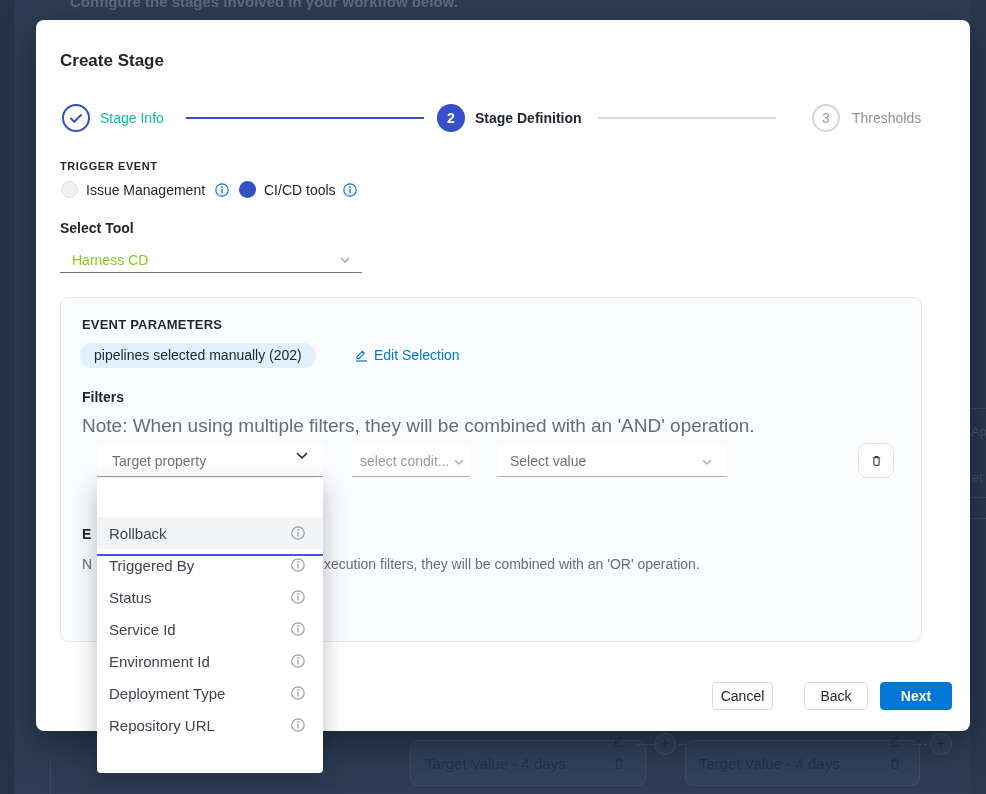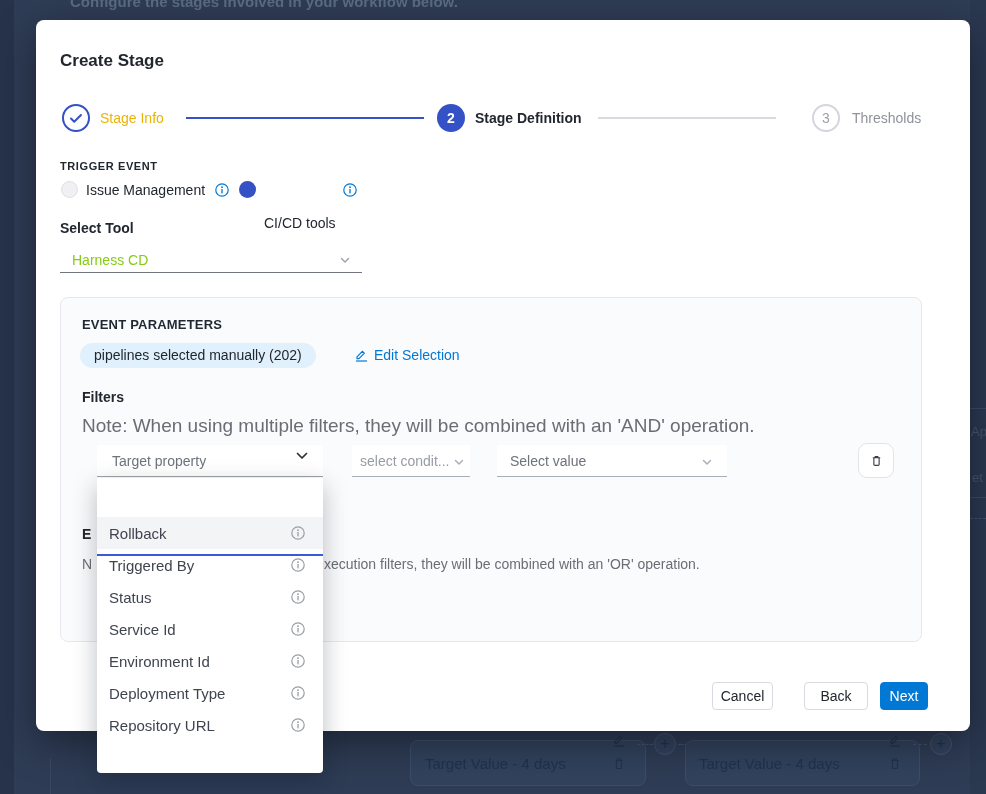--- a/index.html
+++ b/index.html
@@ -29,21 +29,21 @@
   .modal { left:36px; top:20px; width:934px; height:711px; background:#fff; border-radius:8px;
            box-shadow:0 12px 40px rgba(0,0,0,.4); }
   .modal-title { left:60px; top:51px; font-size:17px; font-weight:700; color:#22272F; }
 
   
   .step-circle { width:28px; height:28px; border-radius:50%; text-align:center; }
   .step-done { left:62px; top:104px; border:2px solid #3452C5; background:#fff; }
   .step-active { left:437px; top:104px; background:#3452C5; color:#fff; font-size:14px; font-weight:600; line-height:28px; }
   .step-future { left:812px; top:104px; border:2px solid #D4D6DD; color:#9DA0A8; font-size:14px; line-height:25px; }
   .step-label { top:110px; font-size:14px; }
-  .lbl-done { left:100px; color:#eab308; font-weight:500; }
+  .lbl-done { left:100px; color:#14b8a6; font-weight:500; }
   .lbl-active { left:475px; color:#22272F; font-weight:700; }
   .lbl-future { left:852px; color:#8F929B; }
   .step-line { height:2px; top:117px; }
   .line-blue { left:186px; width:238px; background:#3452C5; }
   .line-gray { left:598px; width:178px; background:#D8DAE0; }
 
   
   .section-cap { left:60px; top:160px; font-size:11px; font-weight:700; letter-spacing:.6px; color:#21272F; }
   .radio { width:17px; height:17px; border-radius:50%; top:181px; }
   .radio-off { left:61px; background:#F0F0F3; border:1px solid #DDDFE4; }
@@ -97,21 +97,21 @@
   .opts { left:97px; top:517px; width:226px; z-index:6; }
   .opt { height:32px; display:flex; align-items:center; justify-content:space-between; padding:0 18px 0 12px;
          font-size:15px; color:#404450; cursor:pointer; }
   .opt.hl { background:#F3F4F6; }
 
   
   .btn { top:682px; height:28px; border-radius:4px; font-size:14px; text-align:center; line-height:27px; cursor:pointer; }
   .btn-ghost { background:#fff; border:1px solid #D9DAE0; color:#22272F; }
   .btn-cancel { left:712px; width:61px; }
   .btn-back { left:804px; width:64px; }
-  .btn-next { left:880px; width:48px; background:#0278D5; color:#fff; font-weight:400; border:1px solid #0278D5;text-align:center; }
+  .btn-next { left:880px; width:72px; background:#0278D5; color:#fff; font-weight:700; border:1px solid #0278D5;text-align:center; }
 </style>
 </head>
 <body>
 
 <div class="screen">
 
   <div class="abs left-strip"></div>
   <div class="abs bg-top-text">Configure the stages involved in your workflow below.</div>
 
   <div class="abs bg-line-v" style="left:50px; top:758px; height:36px;"></div>
@@ -180,21 +180,21 @@
   <div class="abs radio radio-off"></div>
   <div class="abs radio-label" style="left:86px;">Issue Management</div>
   <div class="abs info-blue" style="left:215px; top:183px;">
     <svg viewBox="0 0 14 14" width="14" height="14">
         <circle cx="7" cy="7" r="6.2" fill="none" stroke="#0278D5" stroke-width="1.2"></circle>
         <circle cx="7" cy="4.2" r="0.9" fill="#0278D5"></circle>
         <rect x="6.35" y="6" width="1.3" height="4.4" fill="#0278D5"></rect>
       </svg>
   </div>
   <div class="abs radio radio-on"></div>
-  <div class="abs radio-label" style="left:264px;margin-top:33px;">CI/CD tools</div>
+  <div class="abs radio-label" style="left:264px;">CI/CD tools</div>
   <div class="abs info-blue" style="left:343px; top:183px;">
     <svg viewBox="0 0 14 14" width="14" height="14">
         <circle cx="7" cy="7" r="6.2" fill="none" stroke="#0278D5" stroke-width="1.2"></circle>
         <circle cx="7" cy="4.2" r="0.9" fill="#0278D5"></circle>
         <rect x="6.35" y="6" width="1.3" height="4.4" fill="#0278D5"></rect>
       </svg>
   </div>
 
   <div class="abs field-label" style="left:60px; top:220px;">Select Tool</div>
   <div class="abs tool-select"></div>

